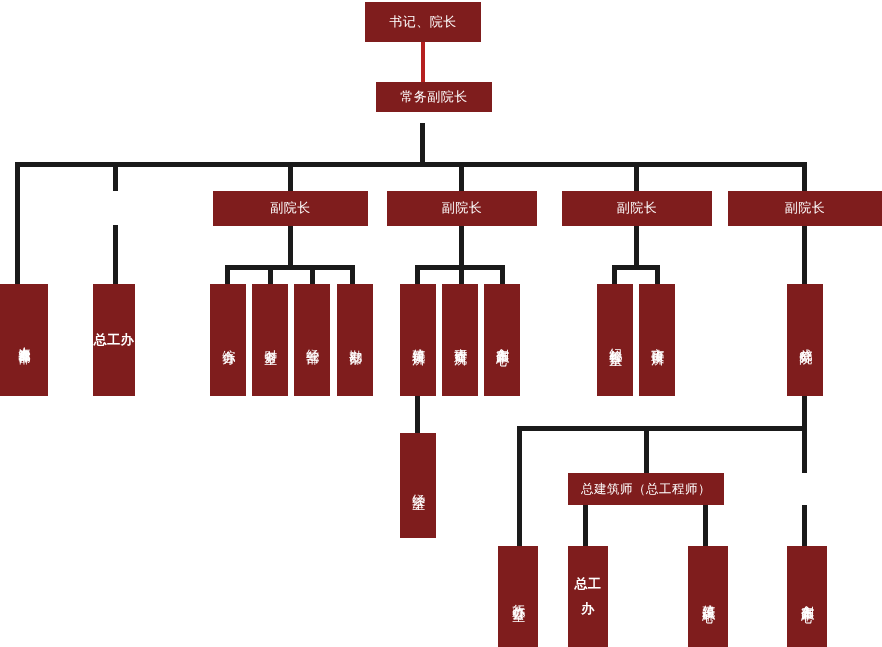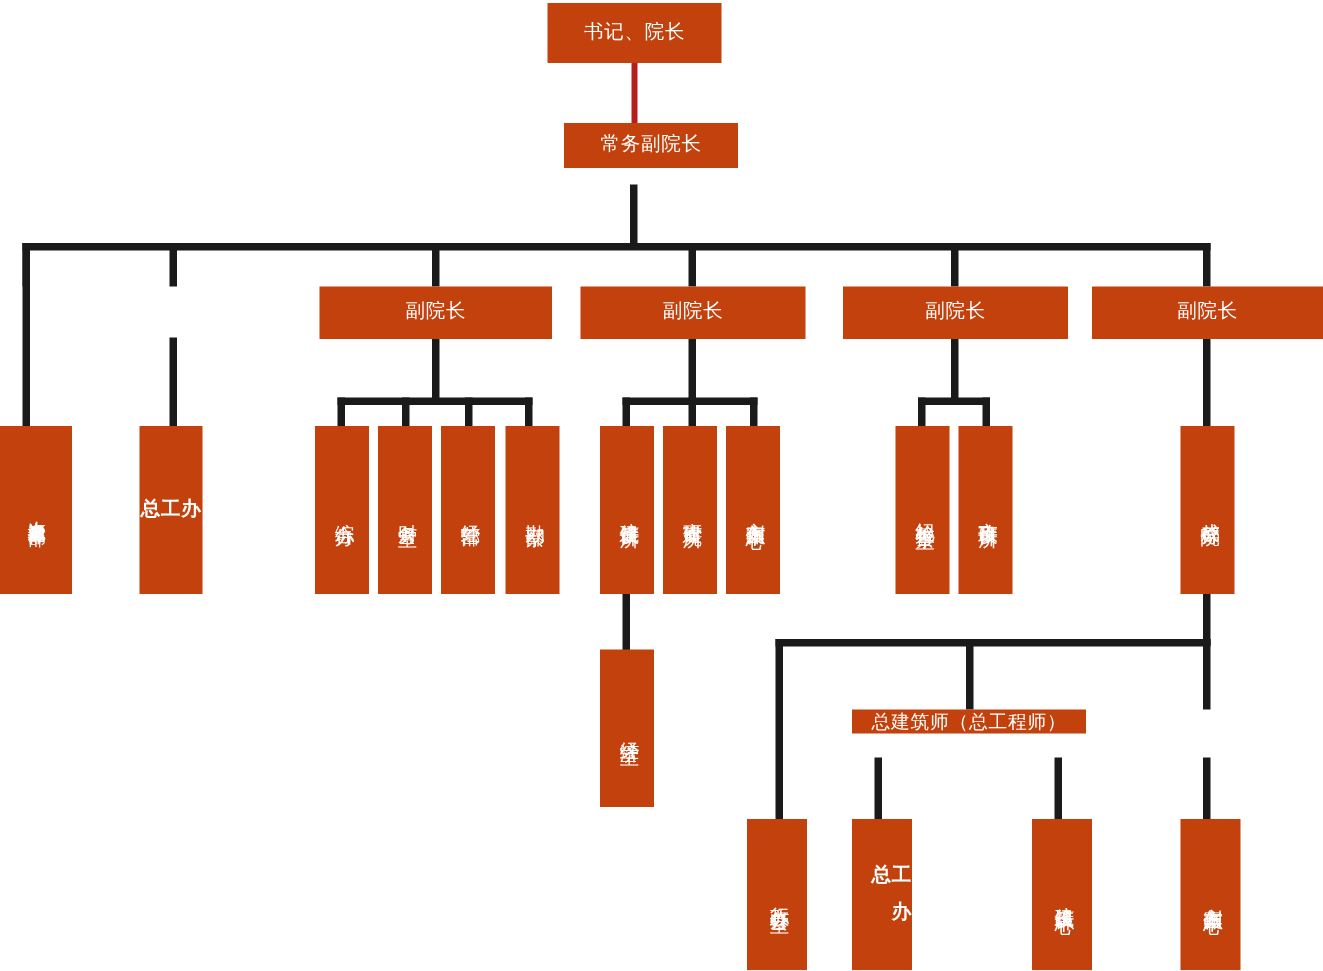--- a/index.html
+++ b/index.html
@@ -12,26 +12,26 @@
     position: relative;
     width: 882px;
     height: 647px;
     background: #ffffff;
     overflow: hidden;
     font-family: "DejaVu Sans", "Liberation Sans", sans-serif;
   }
   .node {
     position: absolute;
     box-sizing: border-box;
-    background: #c2410c;
+    background: #7f1d1d;
     color: #ffffff;
     display: flex;
     align-items: center;
     justify-content: center;
-    text-align: right;
+    text-align: center;
     font-size: 13px;
     letter-spacing: 0.5px;
     line-height: 1.25;
     z-index: 2;
   }
   .node.vert {
     writing-mode: vertical-rl;
     text-orientation: upright;
     letter-spacing: 1px;
     font-size: 13px;
@@ -148,21 +148,21 @@
   <div class="node vert" style="left:484px; top:284px; width:36px; height:112px;">方案创作中心</div>
 
   <div class="node vert" style="left:597px; top:284px; width:36px; height:112px;">纪检督察室</div>
 
   <div class="node vert" style="left:639px; top:284px; width:36px; height:112px;">市政设计所</div>
 
   <div class="node vert" style="left:787px; top:284px; width:36px; height:112px;">成都分院</div>
 
   <div class="node vert" style="left:400px; top:433px; width:36px; height:105px;">经济室</div>
 
-  <div class="node" style="left:568px; top:473px; width:156px; height:16px; font-size:12.5px;">总建筑师（总工程师）</div>
+  <div class="node" style="left:568px; top:473px; width:156px; height:32px; font-size:12.5px;">总建筑师（总工程师）</div>
 
 
   <div class="node vert" style="left:498px; top:546px; width:40px; height:101px;">行政办公室</div>
 
   <div class="node stack" style="left:568px; top:546px; width:40px; height:101px;">总工办</div>
 
   <div class="node vert" style="left:688px; top:546px; width:40px; height:101px;">建筑设计中心</div>
 
   <div class="node vert" style="left:787px; top:546px; width:40px; height:101px;">方案创作中心</div>
 

